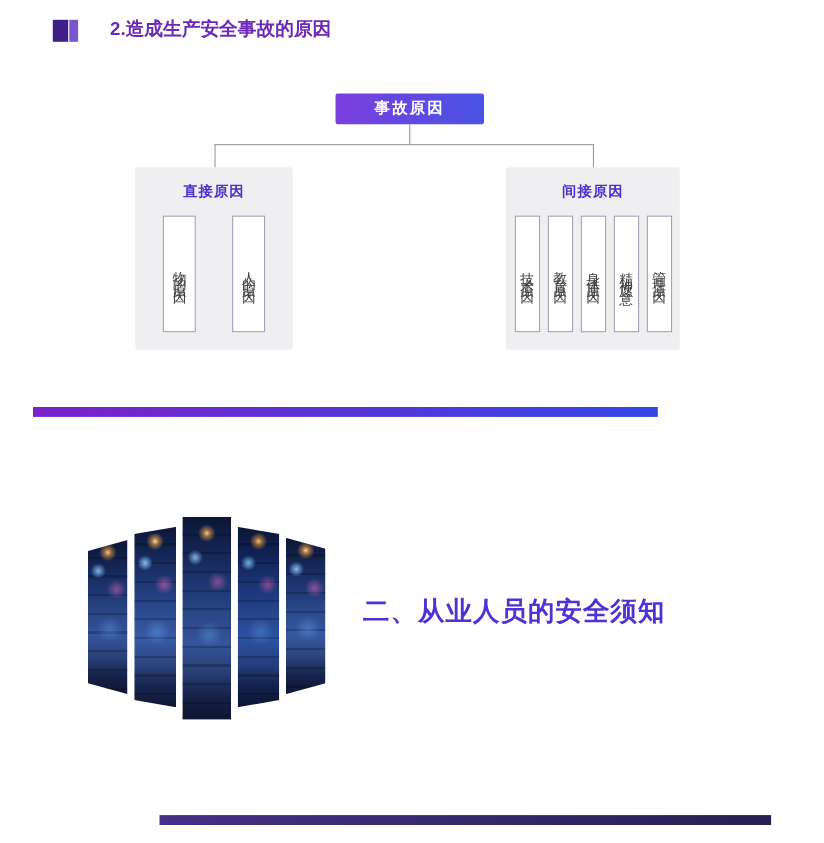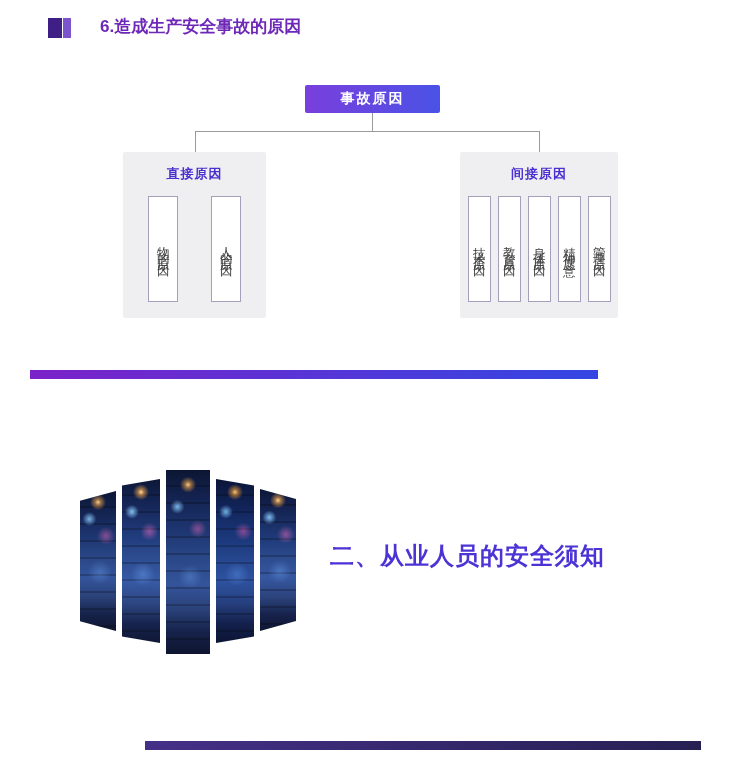--- a/index.html
+++ b/index.html
@@ -89,21 +89,21 @@
 </style>
 </head>
 <body>
 
 <div class="page">
 
   <span class="bullet">
     <span class="sq1"></span>
     <span class="sq2"></span>
   </span>
-  <h2 class="sec1-heading">6.造成生产安全事故的原因</h2>
+  <h2 class="sec1-heading">2.造成生产安全事故的原因</h2>
 
   <div class="root-box">事故原因</div>
   <div class="cline line-v-root"></div>
   <div class="cline line-h"></div>
   <div class="cline line-v-left"></div>
   <div class="cline line-v-right"></div>
 
   <div class="panel panel-right">
     <div class="panel-title">间接原因</div>
     <div class="vbox-row">

